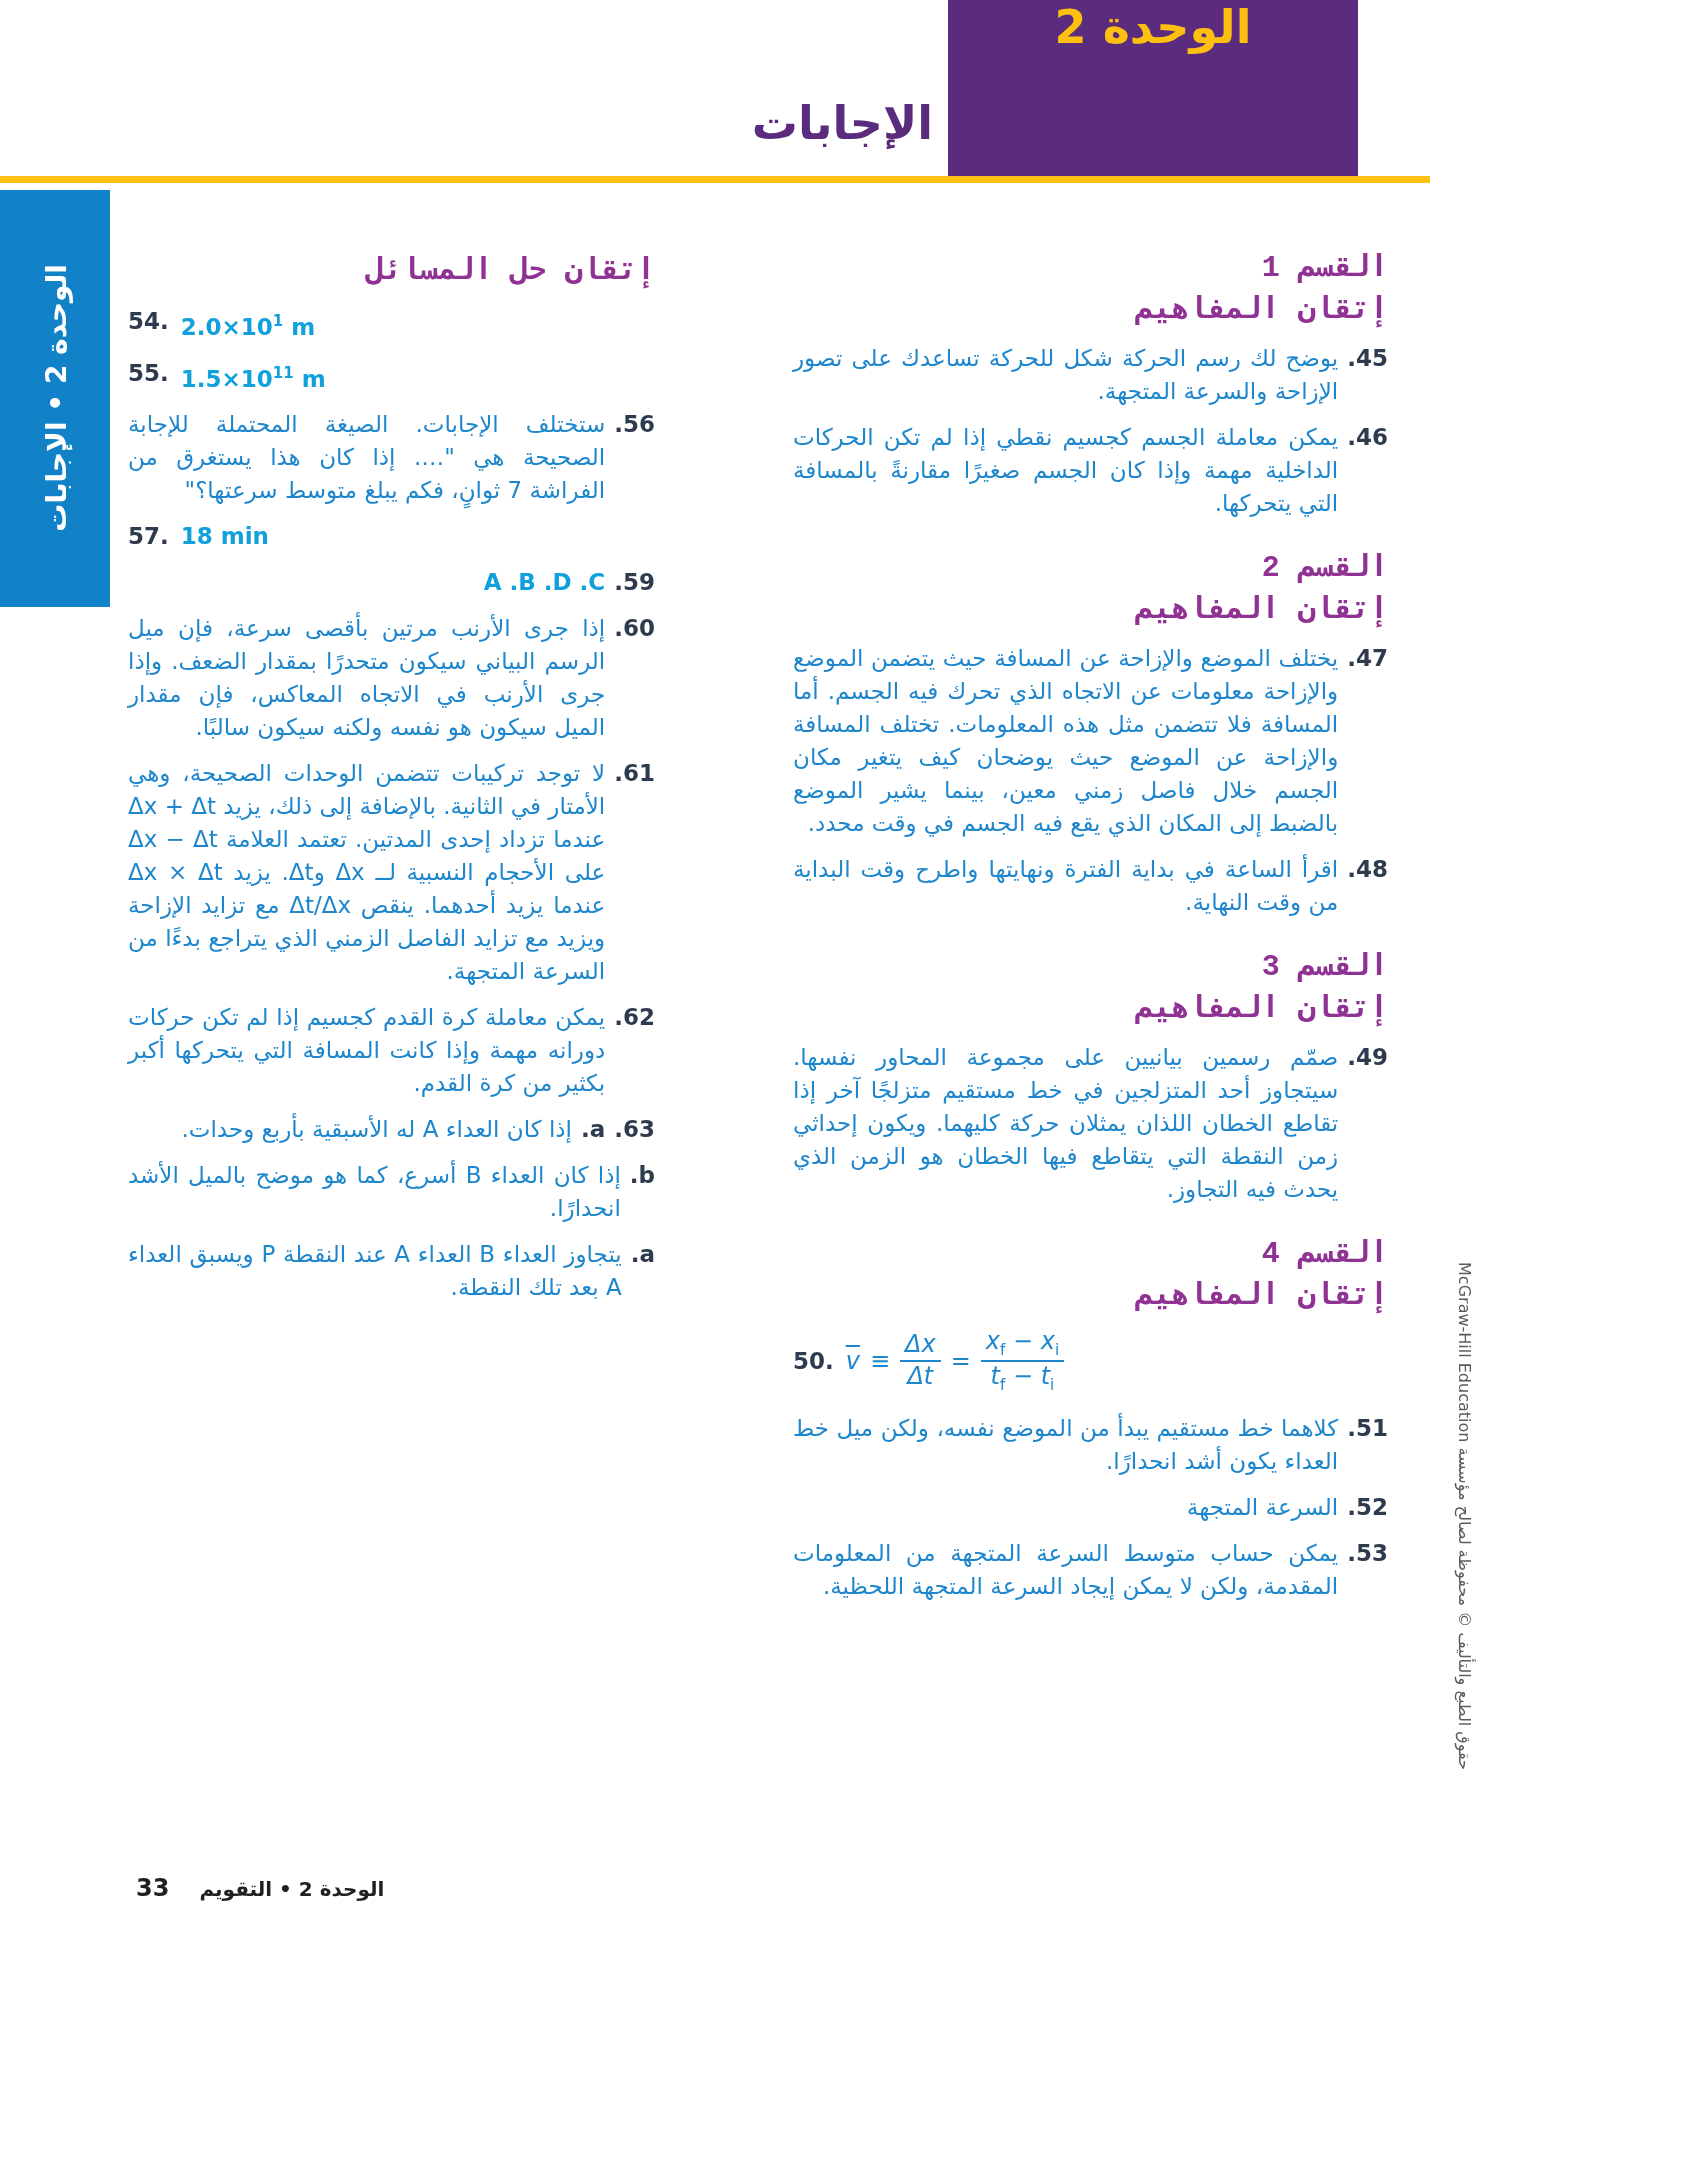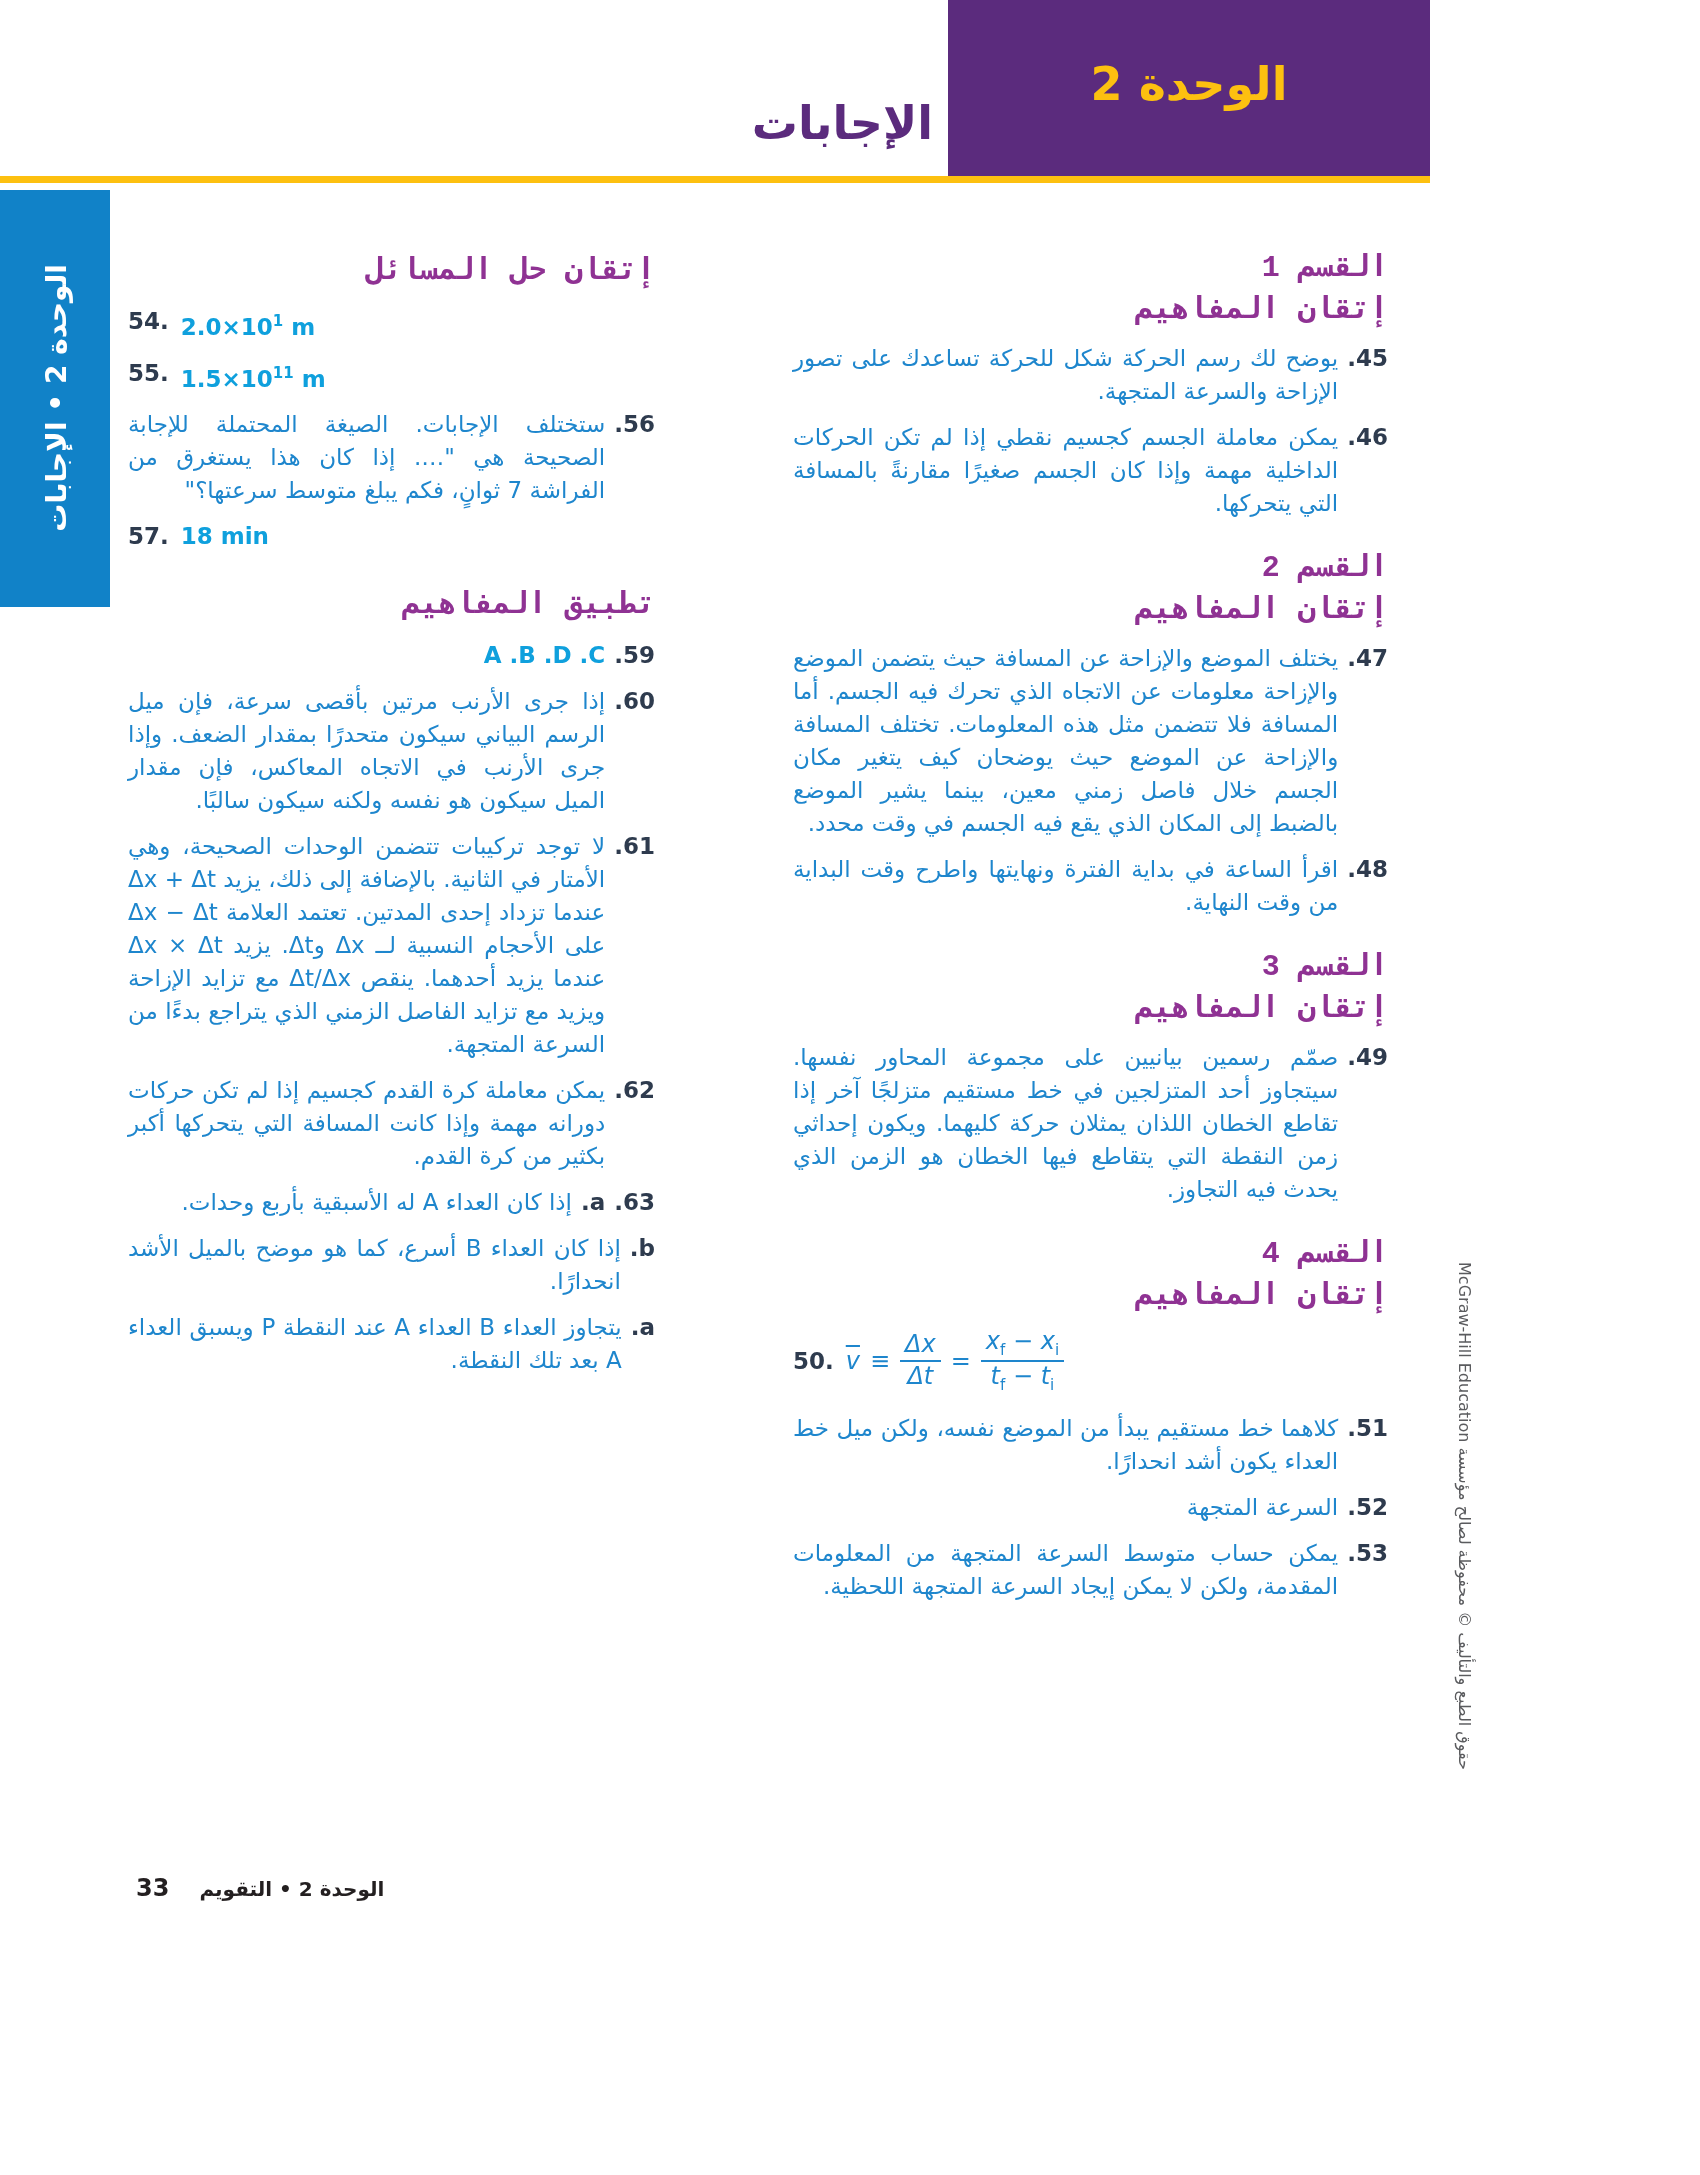--- a/index.html
+++ b/index.html
@@ -5,23 +5,23 @@
   * { margin:0; padding:0; box-sizing:border-box; }
   html,body { width:1700px; height:2175px; }
   body {
     position:relative;
     background:#ffffff;
     font-family:"DejaVu Sans", sans-serif;
     overflow:hidden;
   }
   
   .unit-badge {
-    position:absolute; left:948px; top:0; width:482px; height:176px;
+    position:absolute; left:948px; top:0; width:410px; height:176px;
     background:#5b2b7d;
-    display:flex; align-items:center; justify-content:center;
+    display:flex; align-items:flex-start; justify-content:center;
     direction:rtl; padding-bottom:8px;
   }
   .unit-badge .unit-text {
     color:#fdc010; font-size:46px; font-weight:bold; letter-spacing:1px;
   }
   .page-title {
     position:absolute; right:767px; top:96px;
     color:#5b2b7d; font-size:46px; font-weight:bold; direction:rtl;
   }
   .yellow-rule {
@@ -197,21 +197,20 @@
   </div>
   <div class="item">
     <span class="num">56.</span>
     <div class="txt">ستختلف الإجابات. الصيغة المحتملة للإجابة الصحيحة هي "…. إذا كان هذا يستغرق من الفراشة 7 ثوانٍ، فكم يبلغ متوسط سرعتها؟"</div>
   </div>
   <div class="item ltr-item">
     <span class="num">57.</span>
     <span class="val">18 min</span>
   </div>
 
-  <div class="heading heading-2">تطبيق المفاهيم</div>
 
   <div class="item">
     <span class="num">59.</span>
     <div class="txt"><span class="val" dir="ltr">A .B .D .C</span></div>
   </div>
   <div class="item">
     <span class="num">60.</span>
     <div class="txt">إذا جرى الأرنب مرتين بأقصى سرعة، فإن ميل الرسم البياني سيكون متحدرًا بمقدار الضعف. وإذا جرى الأرنب في الاتجاه المعاكس، فإن مقدار الميل سيكون هو نفسه ولكنه سيكون سالبًا.</div>
   </div>
   <div class="item">

